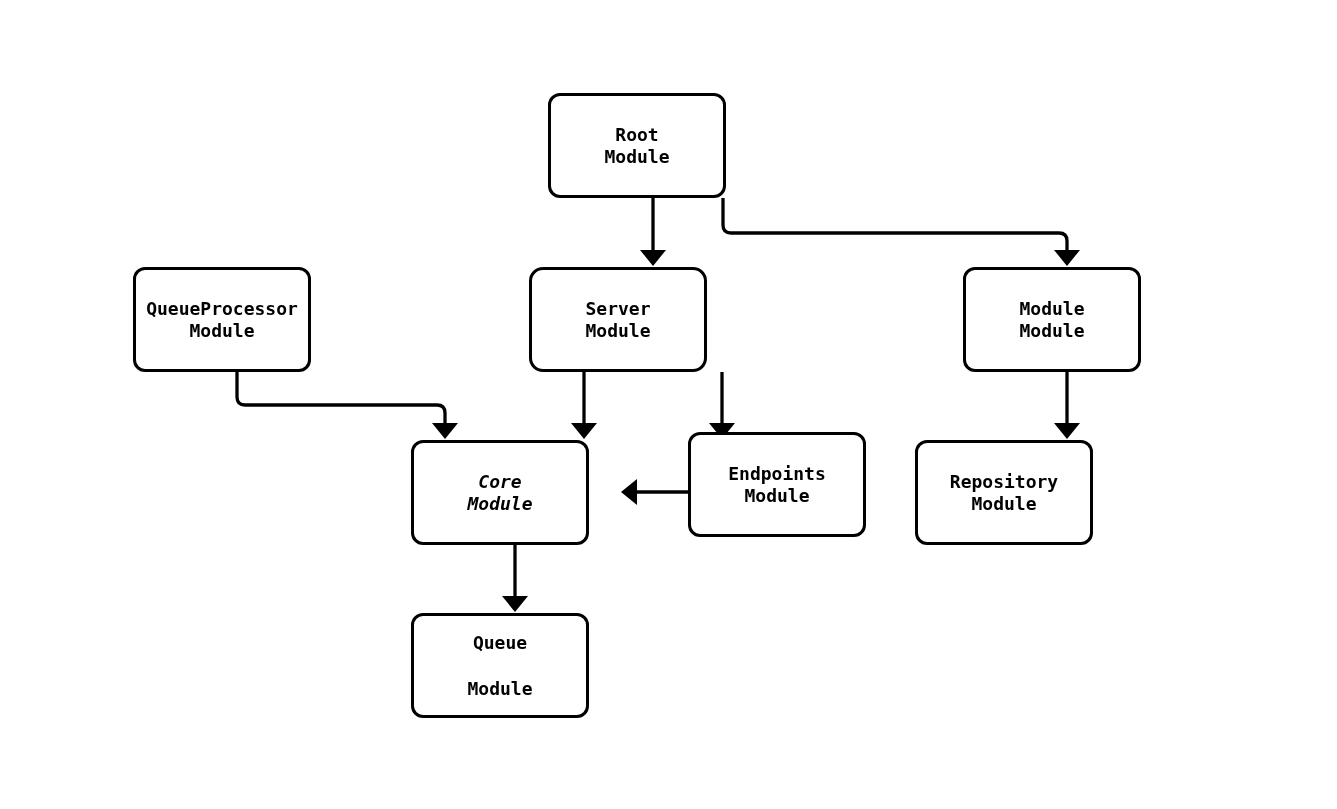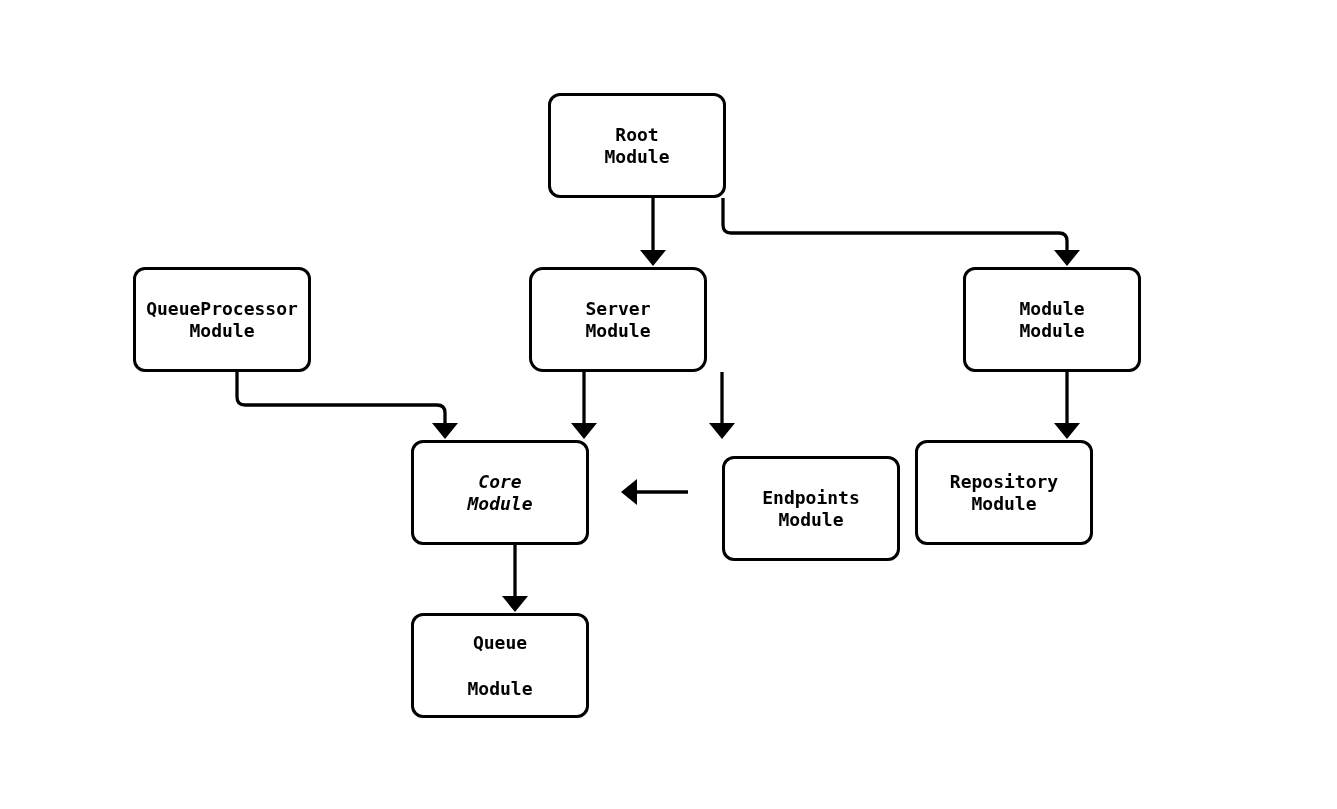--- a/index.html
+++ b/index.html
@@ -117,21 +117,21 @@
   <div class="node" style="left:963px; top:267px;">
     <span>Module</span>
     <span>Module</span>
   </div>
 
   <div class="node" style="left:411px; top:440px;font-style:italic;">
     <span>Core</span>
     <span>Module</span>
   </div>
 
-  <div class="node" style="left:688px; top:456px;margin-left:34px;">
+  <div class="node" style="left:688px; top:432px;">
     <span>Endpoints</span>
     <span>Module</span>
   </div>
 
   <div class="node" style="left:915px; top:440px;">
     <span>Repository</span>
     <span>Module</span>
   </div>
 
   <div class="node" style="left:411px; top:613px;gap:24px;">

